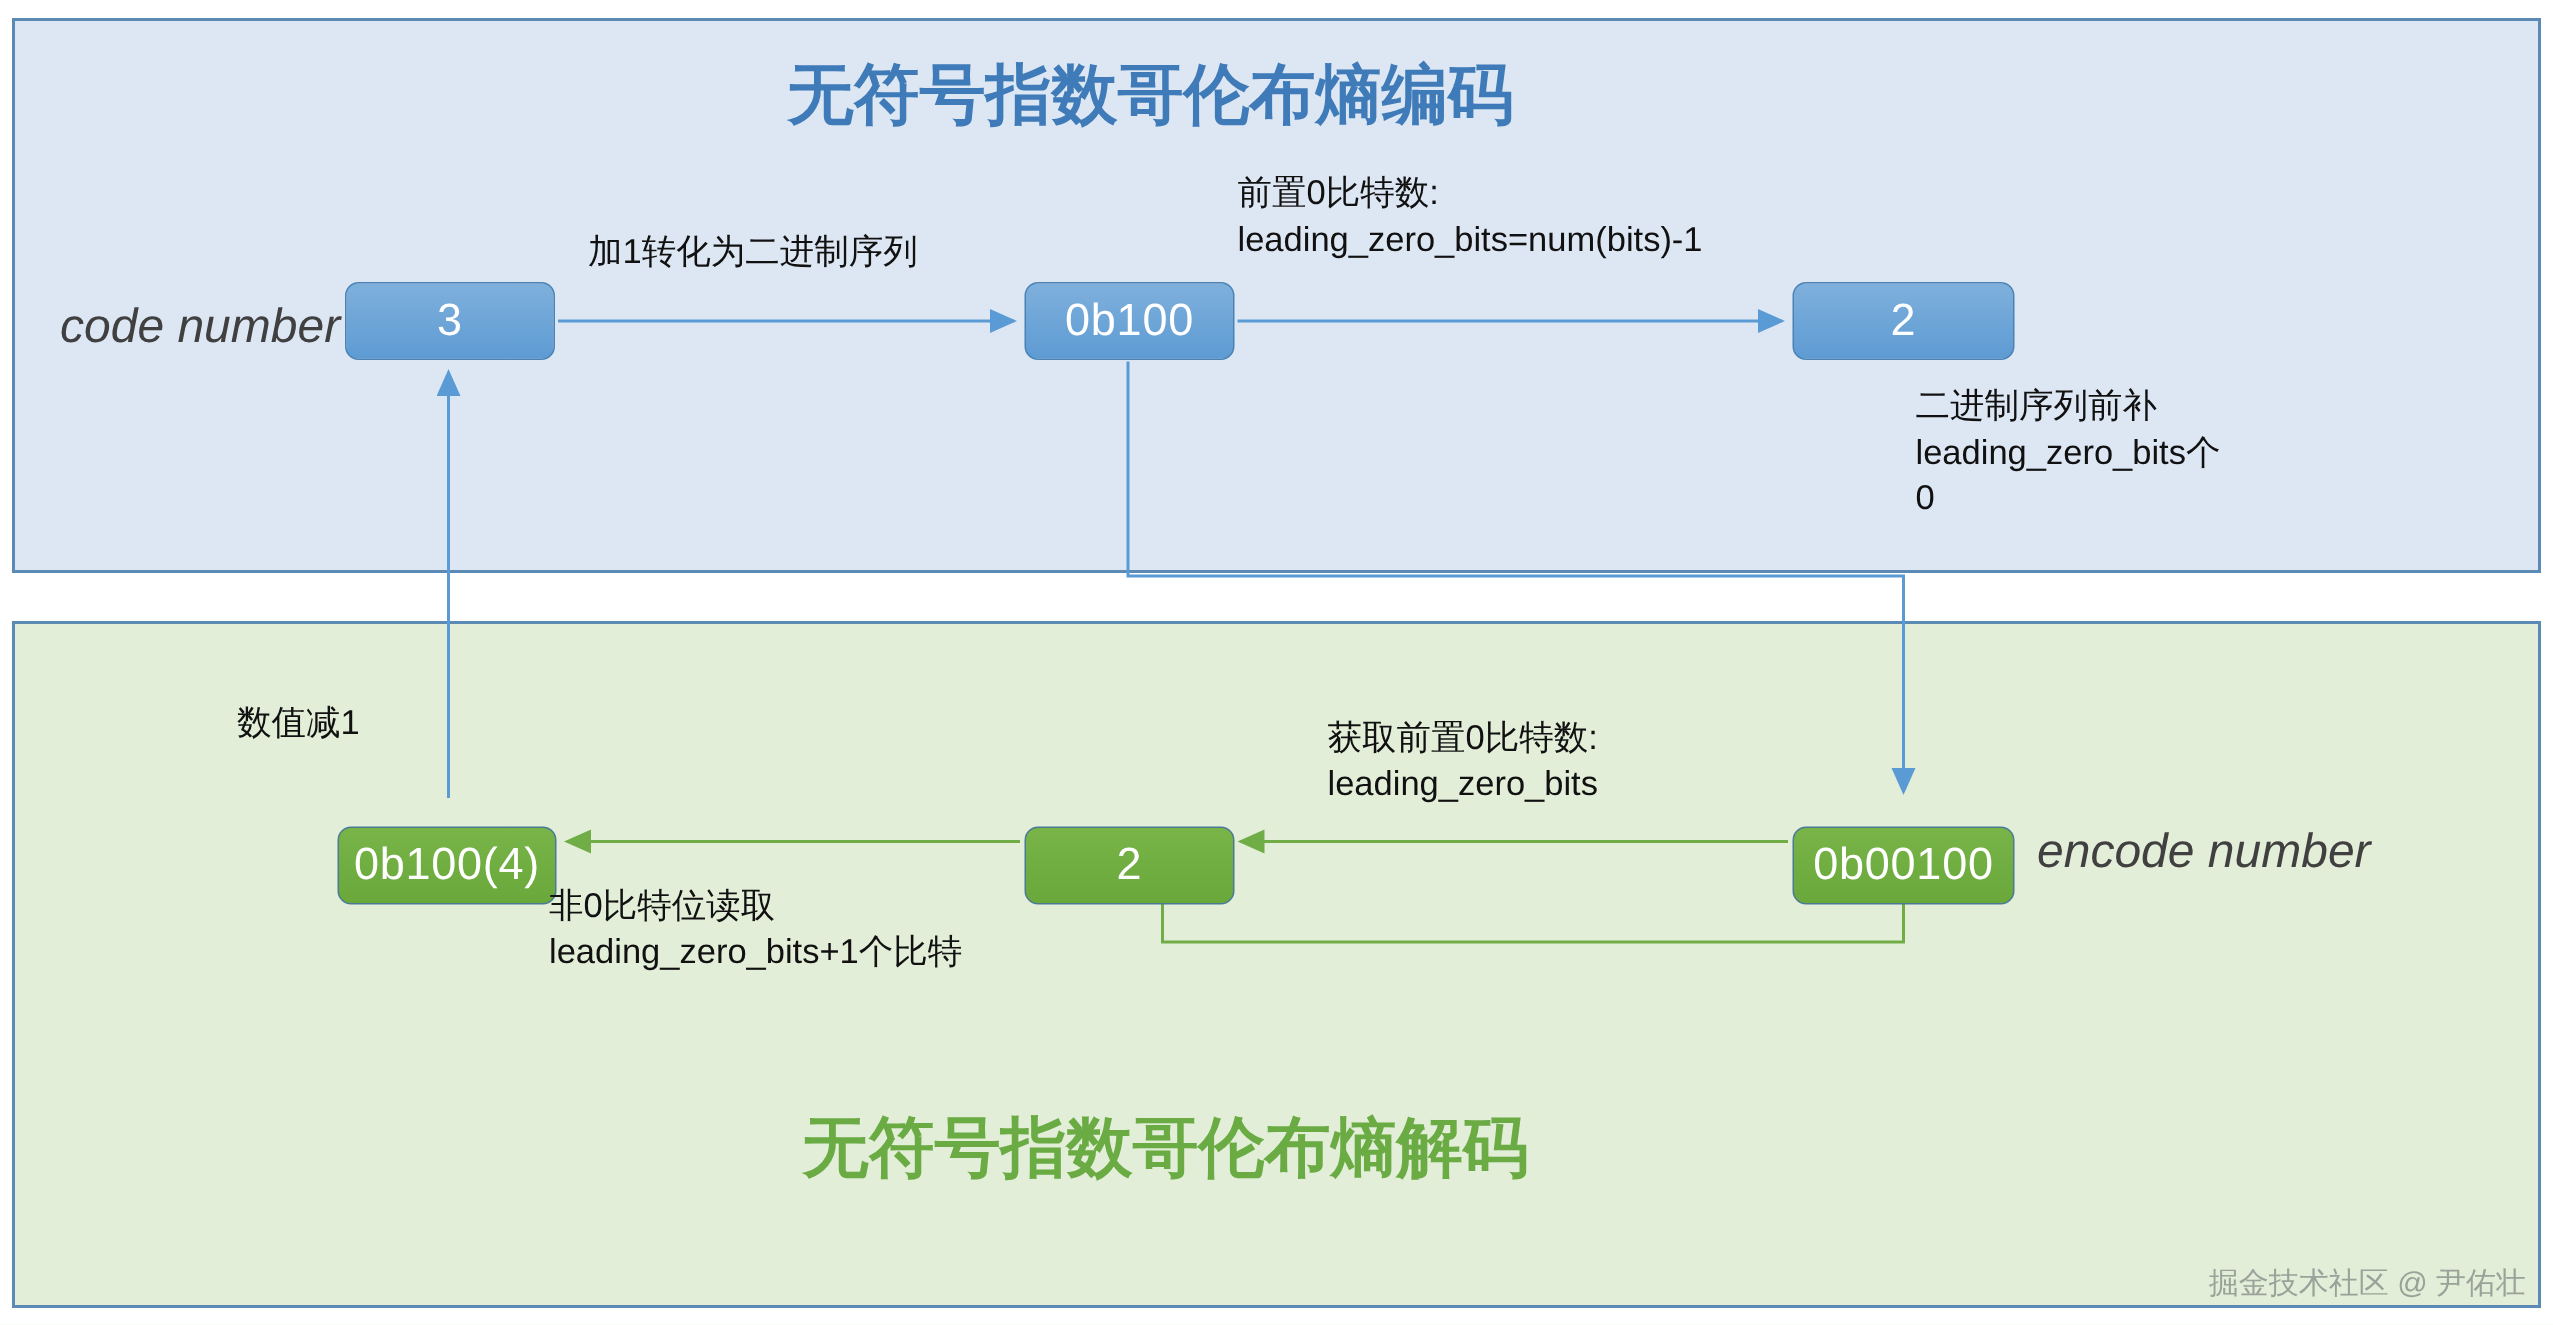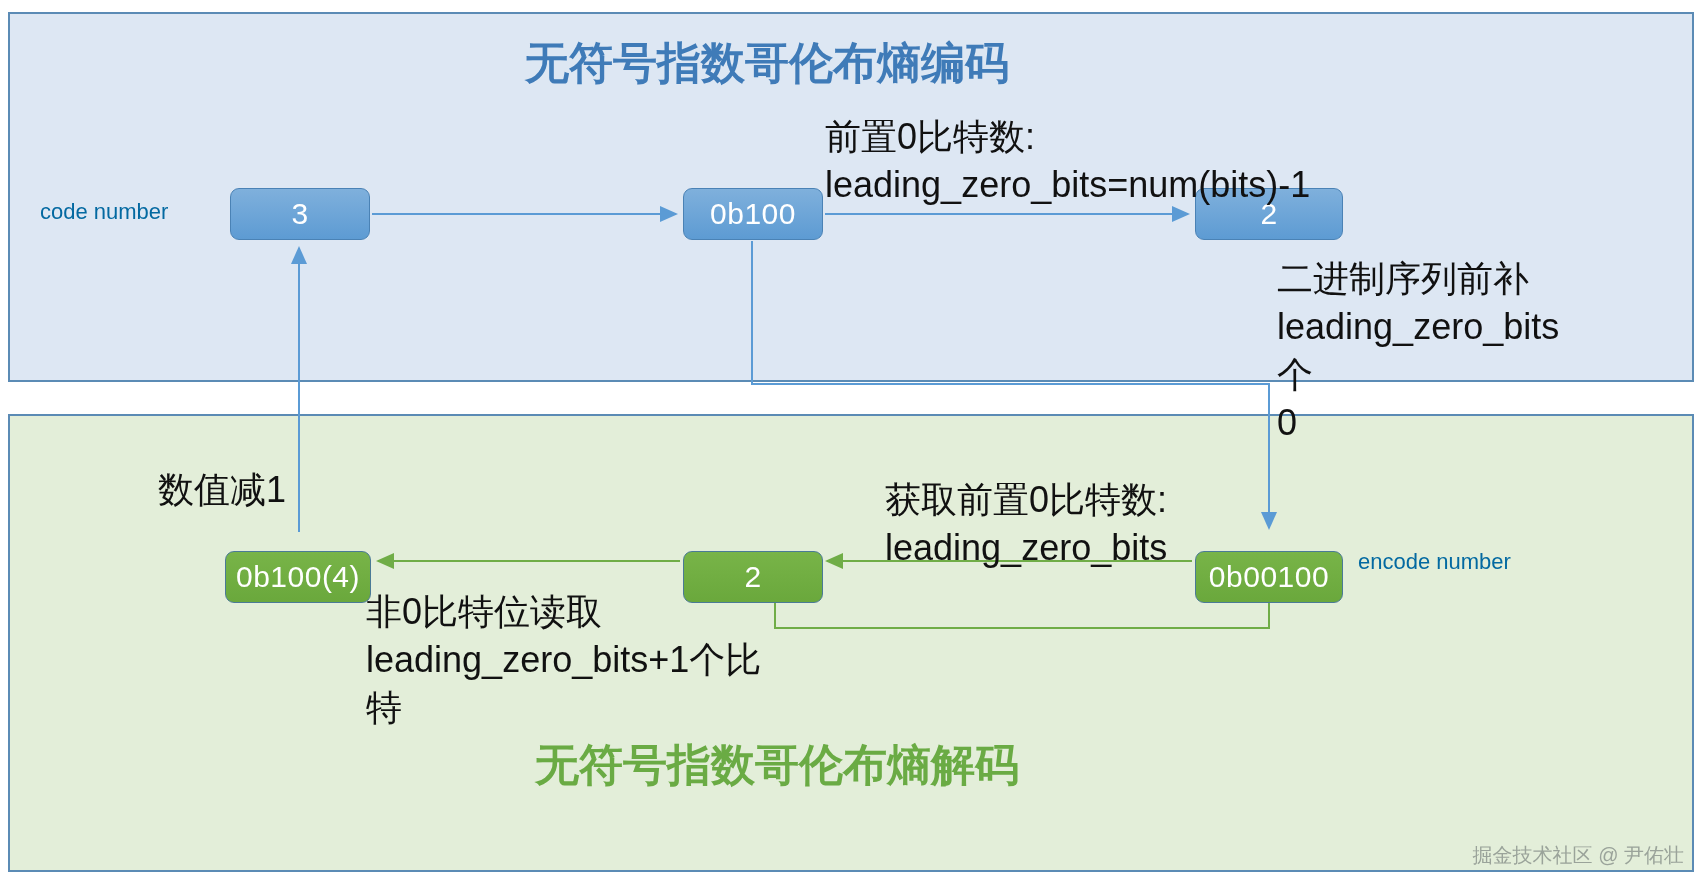--- a/index.html
+++ b/index.html
@@ -83,31 +83,32 @@
   #node-code-number   { left: 230px;  top: 188px; width: 140px; height: 52px; }
   #node-binary        { left: 683px;  top: 188px; width: 140px; height: 52px; }
   #node-lzb           { left: 1195px; top: 188px; width: 148px; height: 52px; }
   #node-encoded       { left: 1195px; top: 535px; width: 148px; height: 52px; }
   #node-lzb-dec       { left: 683px;  top: 535px; width: 140px; height: 52px; }
   #node-decoded       { left: 225px;  top: 535px; width: 146px; height: 52px; }
 
   
   .side-label {
     position: absolute;
-    font-size: 22px;
-    color: #0369a1;
-    white-space: nowrap;
+    font-size: 32px;
+    color: #404040;
+    white-space: nowrap;
+    font-style: italic;
   }
   #label-code-number  { left: 40px;   top: 199px; }
   #label-encode-number{ left: 1348px; top: 549px; margin-left: 10px; }
 
   
   .caption {
     position: absolute;
-    font-size: 36px;
+    font-size: 23px;
     color: #111111;
     line-height: 1.33;
     white-space: nowrap;
   }
   #cap-add-one      { left: 392px;  top: 152px; }
   #cap-leading-zero { left: 825px;  top: 113px; }
   #cap-prepend      { left: 1277px; top: 255px; white-space: normal; width: 270px; }
   #cap-minus-one    { left: 158px;  top: 466px; }
   #cap-read-bits    { left: 366px;  top: 588px; white-space: normal; width: 420px;}
   #cap-get-lzb      { left: 885px;  top: 476px; }
@@ -169,20 +170,21 @@
   <div class="panel-title" id="encode-title">无符号指数哥伦布熵编码</div>
 
   <div class="side-label" id="label-code-number">code number</div>
 
   <div class="node blue" id="node-code-number">3</div>
 
   <div class="node blue" id="node-binary">0b100</div>
 
   <div class="node blue" id="node-lzb">2</div>
 
+  <div class="caption" id="cap-add-one">加1转化为二进制序列</div>
 
   <div class="caption" id="cap-leading-zero">
     <div>前置0比特数:</div>
     <div>leading_zero_bits=num(bits)-1</div>
   </div>
 
   <div class="caption" id="cap-prepend">
     <div>二进制序列前补</div>
     <div>leading_zero_bits个</div>
     <div>0</div>

